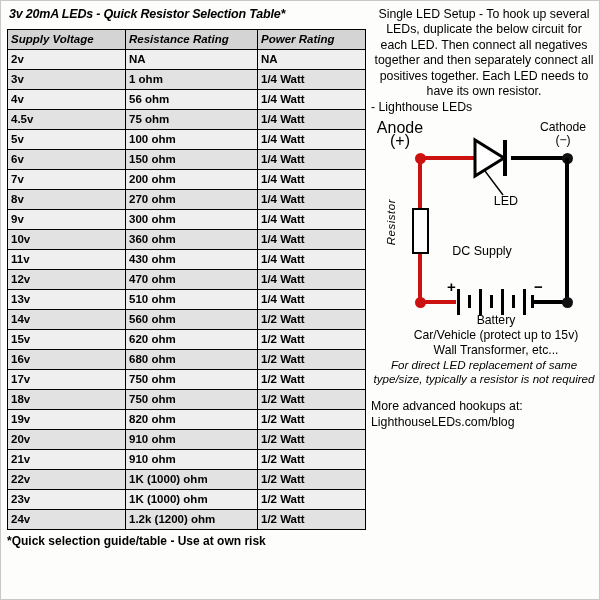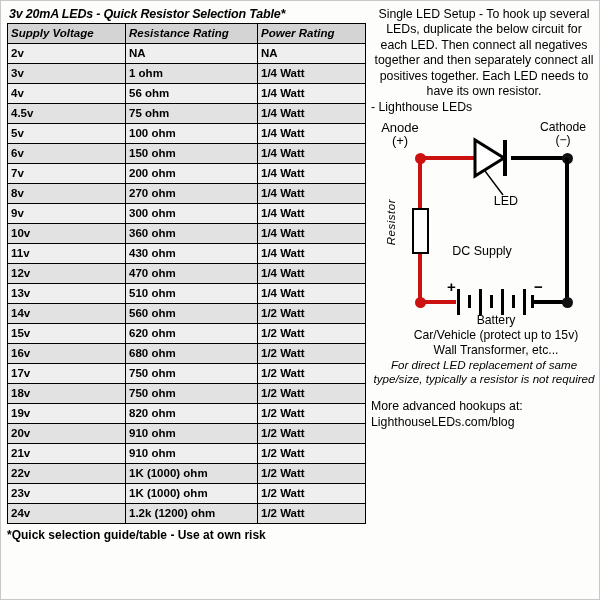--- a/index.html
+++ b/index.html
@@ -27,21 +27,21 @@
     position: absolute;
     left: 6px;
     top: 5px;
     width: 360px;
   }
   #table-title {
     font-size: 12.5px;
     font-weight: bold;
     font-style: italic;
     letter-spacing: -0.2px;
-    padding: 1px 2px 2px 2px;
+    padding: 1px 2px 8px 2px;
     white-space: nowrap;
   }
   table.res-table {
     border-collapse: collapse;
     width: 358px;
     table-layout: fixed;
   }
   table.res-table th,
   table.res-table td {
     border: 1px solid #000;
@@ -330,21 +330,21 @@
     <div id="table-footnote">*Quick selection guide/table - Use at own risk</div>
   </div>
 
   <div id="right-panel">
 
     <div id="intro-text">Single LED Setup - To hook up several LEDs, duplicate the below circuit for each LED. Then connect all negatives together and then separately connect all positives together. Each LED needs to have its own resistor.</div>
     <div id="circuit-caption">- Lighthouse LEDs</div>
 
     <div id="circuit">
 
-      <div class="label" style="left:-2px; top:4px; width:62px; font-size:13px;">
+      <div class="label" style="left:-2px; top:4px; width:62px; font-size:16px;">
         <span>Anode</span><br>
         <span>(+)</span>
       </div>
       <div class="label" style="left:155px; top:4px; width:74px; font-size:12.2px;">
         <span>Cathode</span><br>
         <span>(−)</span>
       </div>
 
       <div class="wire red" style="left:49px; top:39px; width:56px; height:4px;"></div>
       <div class="wire" style="left:140px; top:39px; width:56px; height:4px;"></div>

